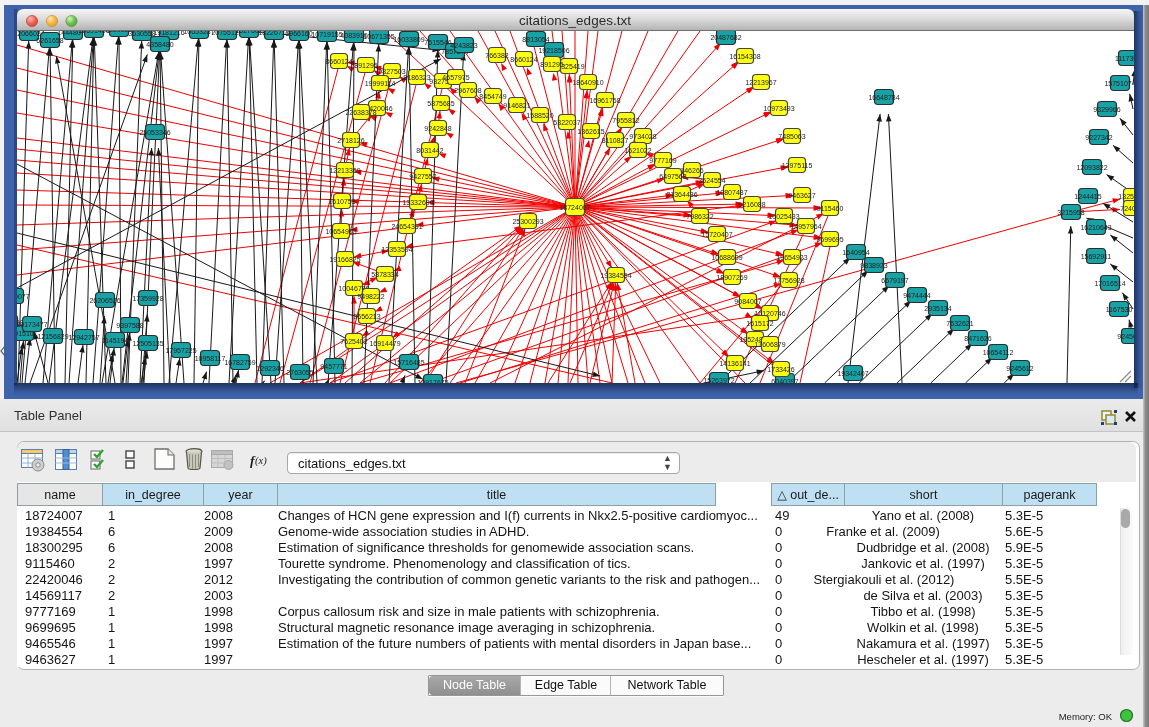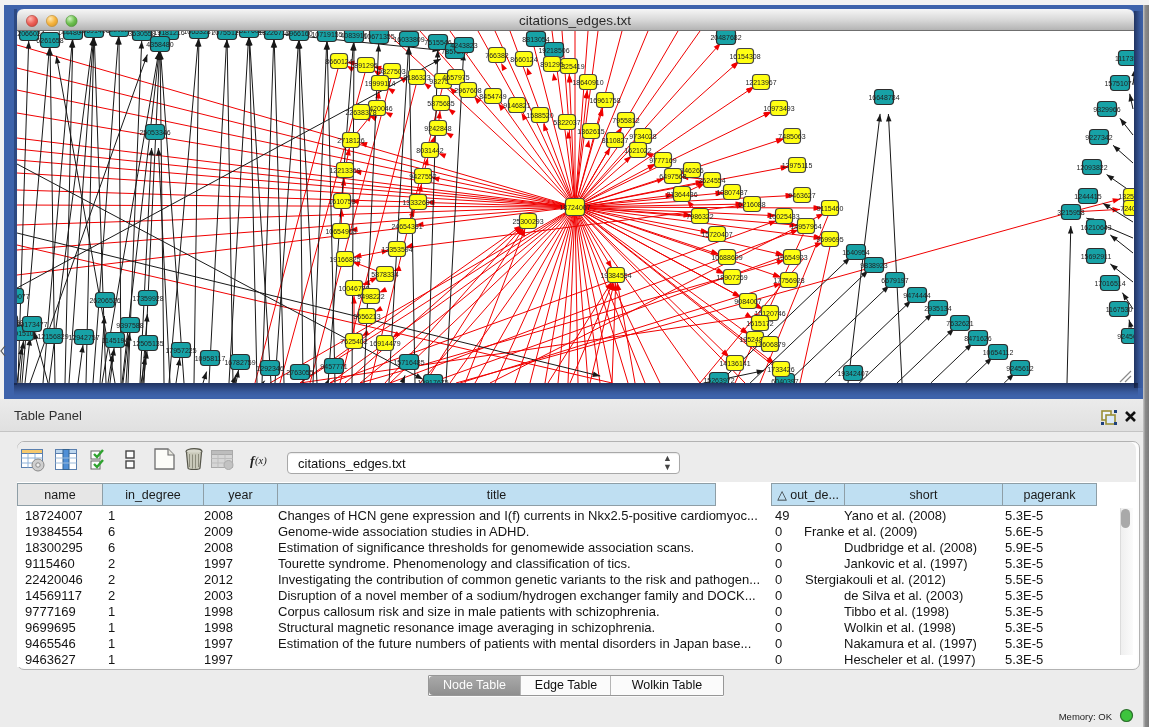--- a/index.html
+++ b/index.html
@@ -24,21 +24,21 @@
  box-shadow:inset 0 1px 1px rgba(0,0,0,.08)}
 #dropdown .txt{position:absolute;left:10px;top:3px;font-size:13px;color:#111}
 #dropdown .ar{position:absolute;right:7px;top:1px;font-size:9px;color:#444;line-height:9px}
 
 .hcell{position:absolute;top:483px;height:23px;background:#bfdff2;
  border:1px solid #8e9ea6;font-size:12.5px;color:#1a1a1a;text-align:center;
  line-height:23px;box-sizing:border-box}
 .row{position:absolute;left:17px;width:1103px;height:16px;background:#fff;font-size:13px;color:#141414}
 .row .ttl{display:inline-block;max-width:486px;overflow:hidden;white-space:nowrap}
 .row span{position:absolute;top:1px;white-space:nowrap}
-.row .ctr{text-align:left}
+.row .ctr{text-align:center}
 #tablewhite{left:17px;top:482px;width:1120px;height:185px;background:#fff}
 
 #sbtrack{left:1120px;top:508px;width:12px;height:147px;
  background:linear-gradient(90deg,#efefef,#fbfbfb);border-left:1px solid #dcdcdc}
 #sbthumb{left:1121px;top:509px;width:9px;height:19px;background:#a9a9a9;border-radius:5px}
 
 #tabs{left:428px;top:675px;width:294px;height:19px;border:1px solid #979797;
  border-radius:1px;background:#fbfbfb;box-shadow:0 1px 0 rgba(255,255,255,.7)}
 .tab{position:absolute;top:0;height:19px;font-size:12.5px;line-height:19px;
  text-align:center;color:#101010}
@@ -987,21 +987,20 @@
     <span style="left:187px">2012</span>
     <span class="ttl" style="left:261px">Investigating the contribution of common genetic variants to the risk and pathogen...</span>
     <span style="left:758px">0</span>
     <span class="ctr" style="left:788px;width:158px">Stergiakouli et al. (2012)</span>
     <span style="left:988px">5.5E-5</span>
   </div>
 <div class="row" style="top:587px">
 <span style="left:8px">14569117</span>
     <span style="left:91px">2</span>
     <span style="left:187px">2003</span>
-    <span class="ttl" style="left:261px">Disruption of a novel member of a sodium/hydrogen exchanger family and DOCK...</span>
     <span style="left:758px">0</span>
     <span class="ctr" style="left:827px;width:158px">de Silva et al. (2003)</span>
     <span style="left:988px">5.3E-5</span>
   </div>
 <div class="row" style="top:603px">
 <span style="left:8px">9777169</span>
     <span style="left:91px">1</span>
     <span style="left:187px">1998</span>
     <span class="ttl" style="left:261px">Corpus callosum risk and size in male patients with schizophrenia.</span>
     <span style="left:758px">0</span>
@@ -1033,21 +1032,21 @@
     <span style="left:758px">0</span>
     <span class="ctr" style="left:827px;width:158px">Hescheler et al. (1997)</span>
     <span style="left:988px">5.3E-5</span>
   </div>
 <div class="abs" id="sbtrack"></div>
 <div class="abs" id="sbthumb"></div>
 
 <div class="abs" id="tabs">
  <div class="tab" id="tab1">Node Table</div>
  <div class="tab" id="tab2">Edge Table</div>
- <div class="tab" id="tab3">Wolkin Table</div>
+ <div class="tab" id="tab3">Network Table</div>
 </div>
 
 <div class="abs" id="memory">
     <span style="position:absolute;right:31px;top:11px">Memory: OK</span>
  <svg style="position:absolute;right:9px;top:8px" width="15" height="15">
   <circle cx="7.5" cy="7.5" r="6" fill="#3dc43d" stroke="#2b6e2b" stroke-width="1.2"></circle>
  </svg>
 </div>
 
 </body></html>

